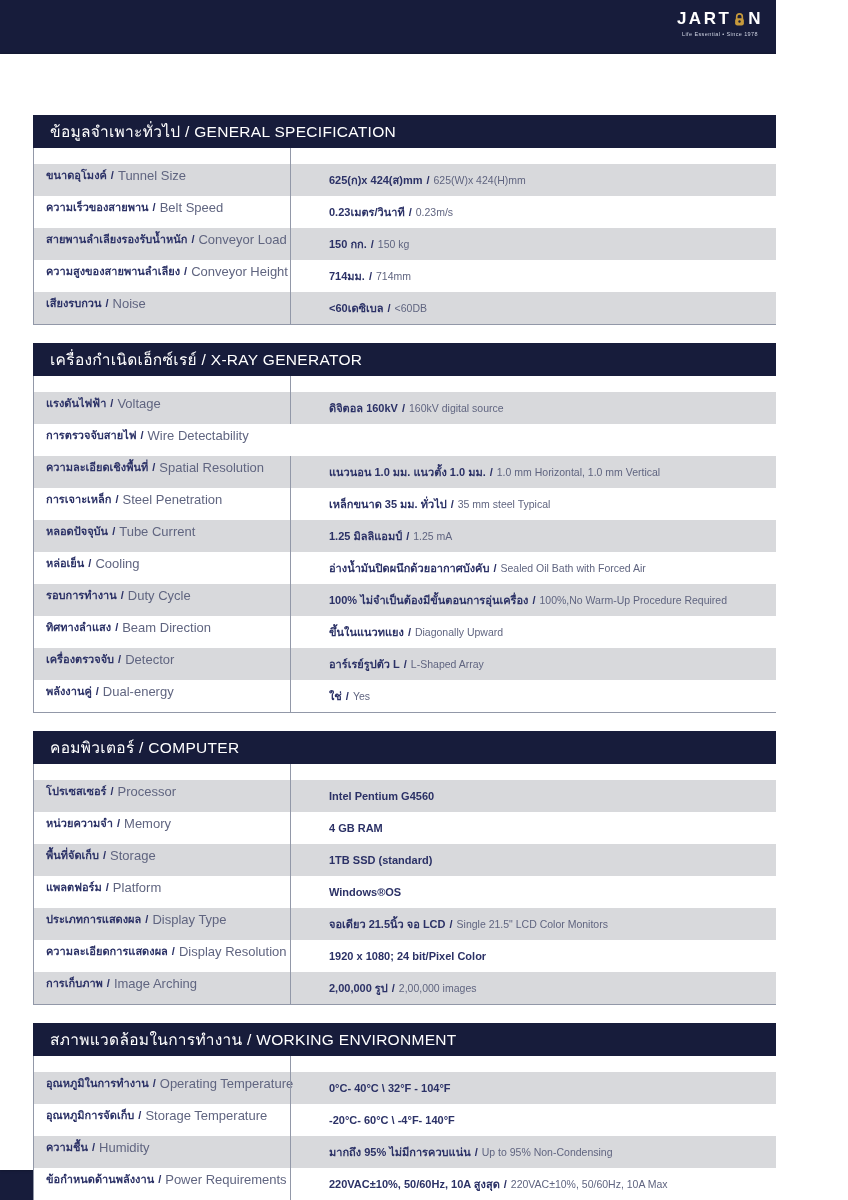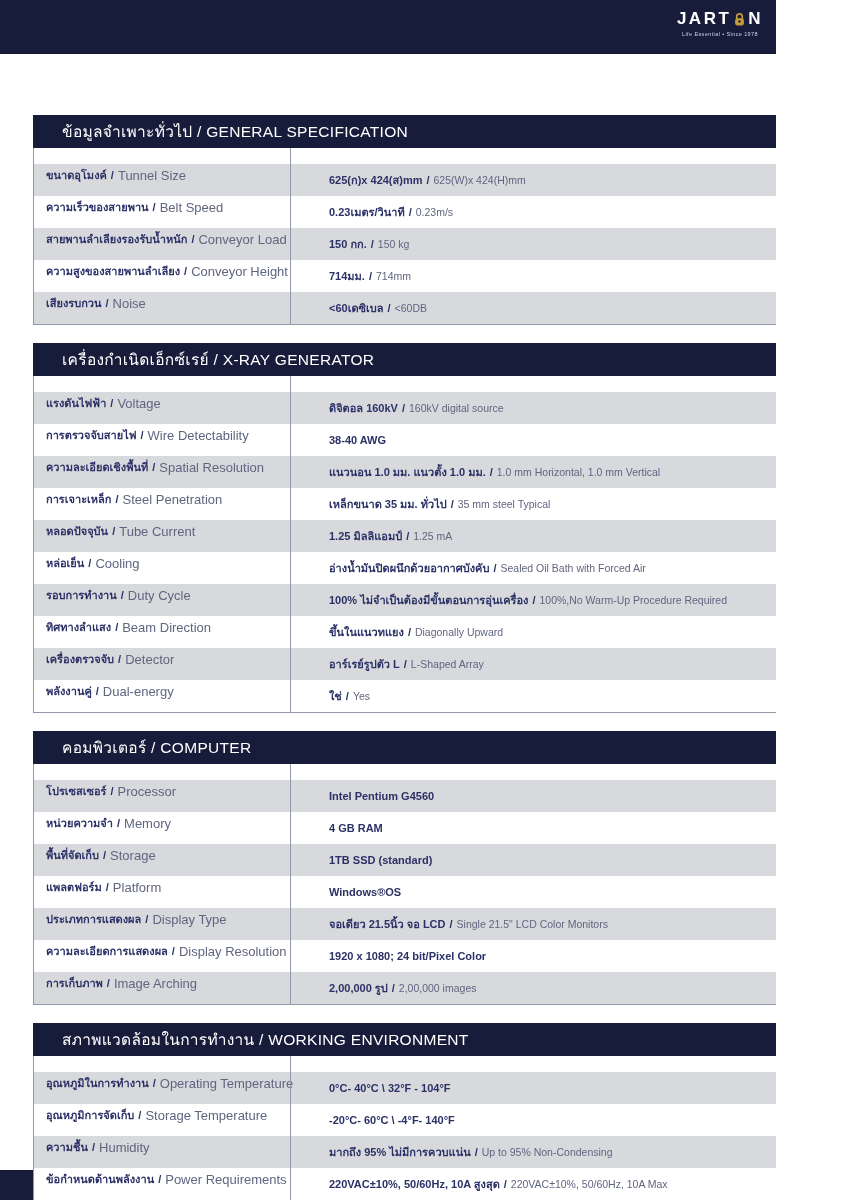--- a/index.html
+++ b/index.html
@@ -33,21 +33,21 @@
   .logo-tagline {
     margin-top:2px; font-size:5.5px; letter-spacing:.4px; color:#cfd3e2;
     white-space:nowrap;
   }
   
   .content { position:absolute; left:33px; top:115px; width:772px; }
   .section { margin-bottom:18px; }
   .sec-header {
     background:var(--navy,#171c3b); color:#fff;
     height:33px; line-height:33px;
-    padding-left:29px; font-size:15.5px; letter-spacing:.3px;
+    padding-left:17px; font-size:15.5px; letter-spacing:.3px;
     white-space:nowrap; overflow:hidden;
   }
   .sec-body {
     border:1px solid #9298a8; border-top:none;
     box-sizing:border-box;
   }
   .spacer { display:flex; height:16px; background:#fff; }
   .spacer .sp-l { width:256px; }
   .spacer .sp-r { flex:1; border-left:1px solid #9298a8; }
   .row { display:flex; min-height:20.5px; font-size:11px; }
@@ -178,23 +178,20 @@
               <span class="sep">/</span>
               <span class="v-en">160kV digital source</span>
             </div>
           </div>
           <div class="row white">
             <div class="cell cell-label">
               <span class="th">การตรวจจับสายไฟ</span>
               <span class="sep">/</span>
               <span class="en">Wire Detectability</span>
             </div>
-            <div class="cell cell-value">
-              <span class="v-th">38-40 AWG</span>
-            </div>
           </div>
           <div class="row gray">
             <div class="cell cell-label">
               <span class="th">ความละเอียดเชิงพื้นที่</span>
               <span class="sep">/</span>
               <span class="en">Spatial Resolution</span>
             </div>
             <div class="cell cell-value">
               <span class="v-th">แนวนอน 1.0 มม. แนวตั้ง 1.0 มม.</span>
               <span class="sep">/</span>

